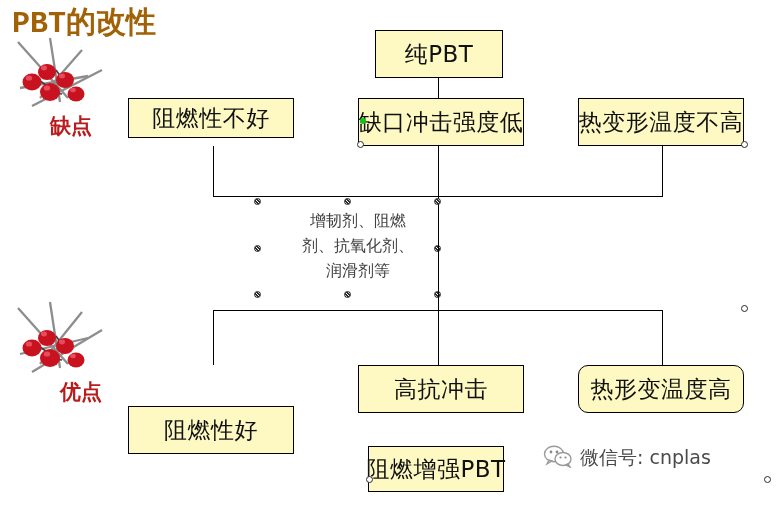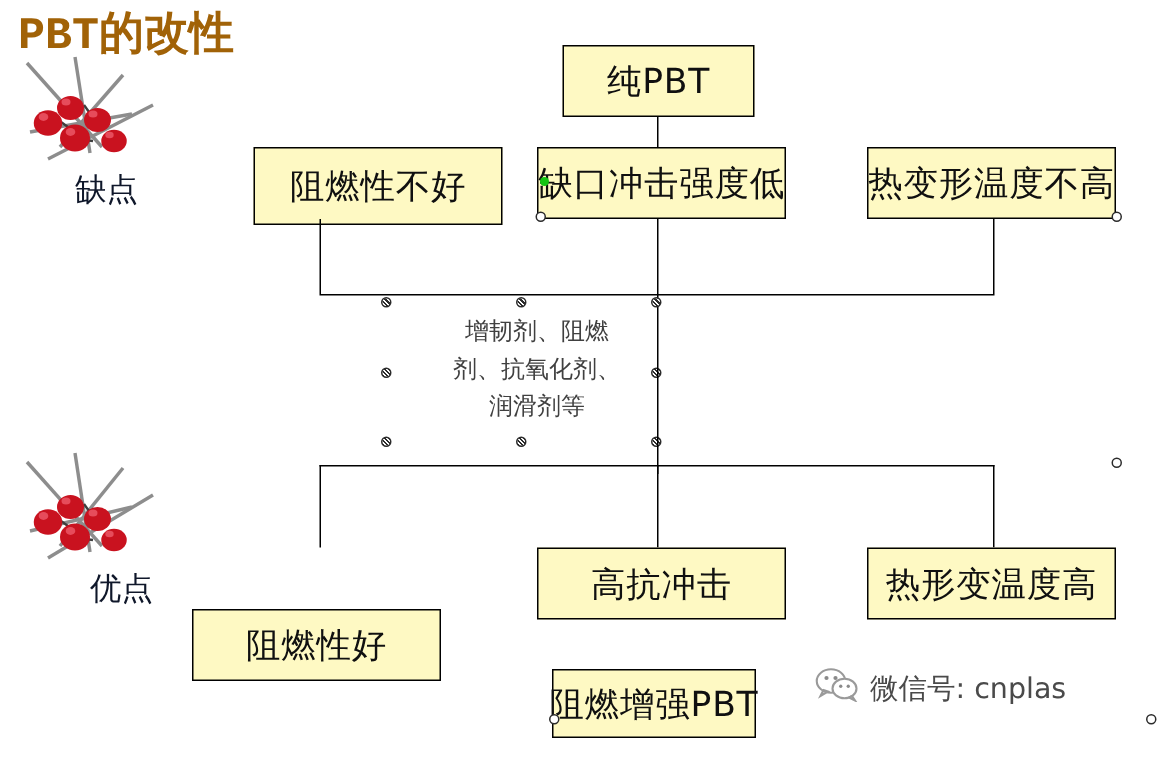--- a/index.html
+++ b/index.html
@@ -28,22 +28,22 @@
     color: #a16207;
     letter-spacing: 0px;
     white-space: nowrap;
     font-family: Liberation Mono, monospace;
   }
 
   
   .side-label {
     position: absolute;
     font-size: 21px;
-    font-weight: normal;
-    color: #0f172a;
+    font-weight: bold;
+    color: #b91c1c;
     font-family: "DejaVu Serif", serif;
     white-space: nowrap;
   }
   #side-label-defects { left: 50px; top: 112px; }
   #side-label-merits  { left: 50px; top: 378px; margin-left: 10px; }
 
   
   .berry-deco {
     position: absolute;
     width: 104px;
@@ -204,21 +204,21 @@
 
   <div class="side-label" id="side-label-defects">缺点</div>
   <div class="side-label" id="side-label-merits">优点</div>
 
   <div class="flow-box" style="left:375px; top:30px; width:128px; height:48px;">
     <span>纯PBT</span>
   </div>
 
   <div class="line-v" style="left:438px; top:78px; height:20px;"></div>
 
-  <div class="flow-box" style="left:128px; top:98px; width:166px; height:52px;margin-left:41px;">
+  <div class="flow-box" style="left:128px; top:98px; width:166px; height:40px;">
     <span>阻燃性不好</span>
   </div>
   <div class="flow-box" style="left:358px; top:98px; width:166px; height:48px;">
     <span>缺口冲击强度低</span>
   </div>
   <div class="flow-box" style="left:578px; top:98px; width:166px; height:48px;">
     <span>热变形温度不高</span>
   </div>
 
   <div class="line-v" style="left:213px; top:146px; height:50px;"></div>
@@ -246,21 +246,21 @@
   <div class="line-v" style="left:213px; top:310px; height:55px;"></div>
   <div class="line-v" style="left:438px; top:310px; height:55px;"></div>
   <div class="line-v" style="left:662px; top:310px; height:55px;"></div>
 
   <div class="flow-box" style="left:128px; top:365px; width:166px; height:48px;margin-top:41px;">
     <span>阻燃性好</span>
   </div>
   <div class="flow-box" style="left:358px; top:365px; width:166px; height:48px;">
     <span>高抗冲击</span>
   </div>
-  <div class="flow-box" style="left:578px; top:365px; width:166px; height:48px;">
+  <div class="flow-box" style="left:578px; top:365px; width:166px; height:48px;border-radius:10px;">
     <span>热形变温度高</span>
   </div>
 
   <div class="flow-box" style="left:368px; top:434px; width:136px; height:46px;margin-top:12px;">
     <span>阻燃增强PBT</span>
   </div>
 
   <div class="handle-green" style="left:360px; top:118px;"></div>
   <div class="handle-open" style="left:357px; top:141px;"></div>
   <div class="handle-open" style="left:741px; top:141px;"></div>

